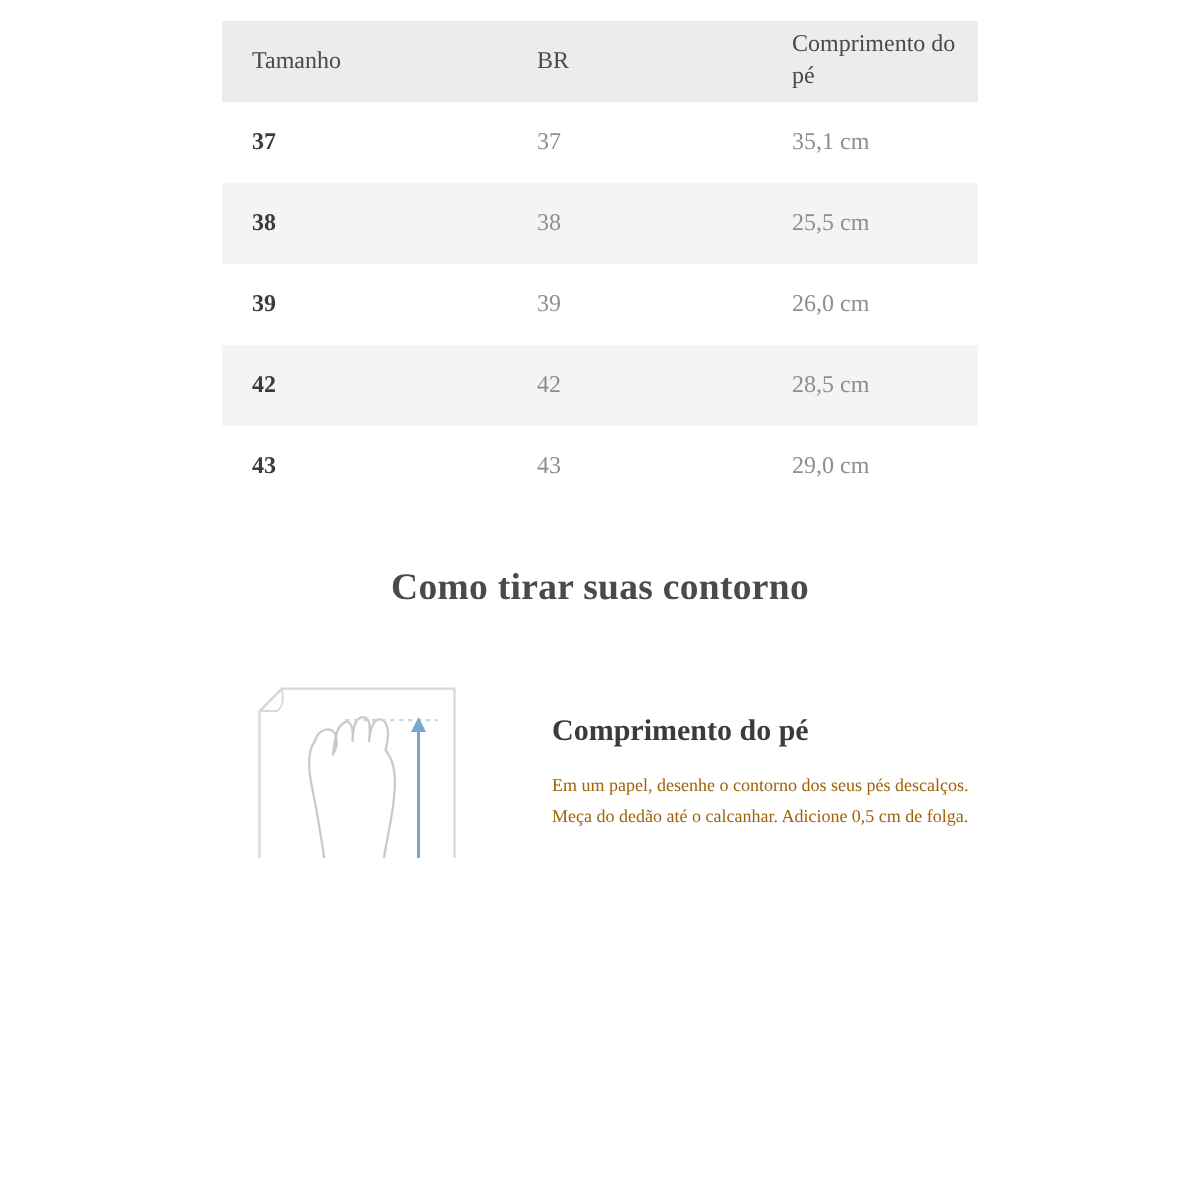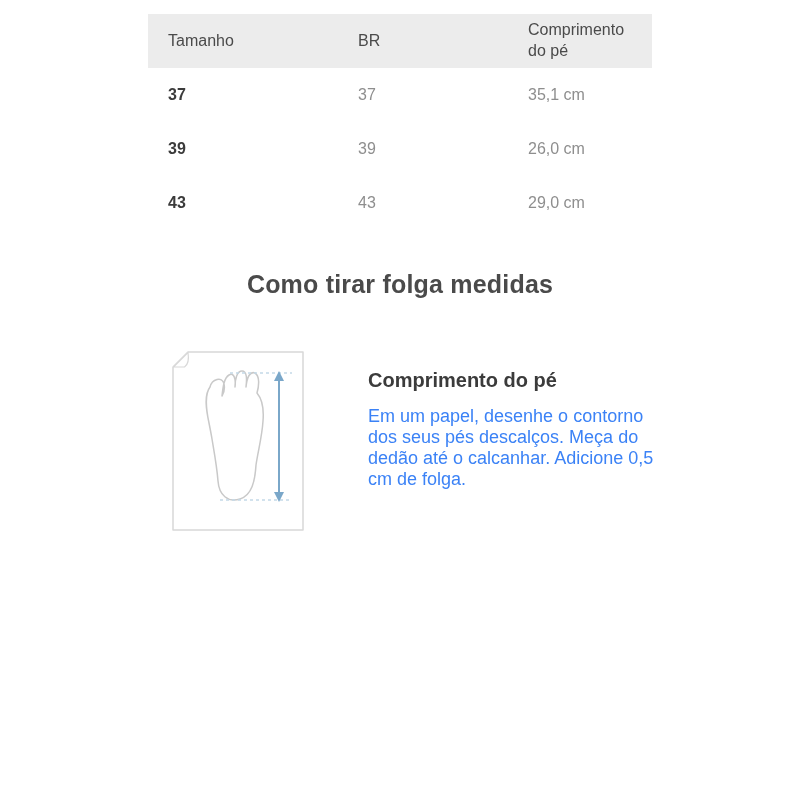--- a/index.html
+++ b/index.html
@@ -8,20 +8,21 @@
     padding: 0;
     width: 800px;
     height: 800px;
     background: #ffffff;
     font-family: "Liberation Sans", "DejaVu Sans", sans-serif;
   }
   .page {
     width: 800px;
     height: 572px;
     overflow: hidden;
+    font-family: Liberation Serif, serif;
   }
 
   
   table.size-table {
     width: 504px;
     margin: 14px auto 0 auto;
     border-collapse: collapse;
     table-layout: fixed;
   }
   .size-table th, .size-table td {
@@ -79,23 +80,23 @@
     padding-top: 26px;
   }
   .measure-heading {
     margin: 0 0 14px 0;
     font-size: 20px;
     font-weight: 700;
     color: #3b3b3b;
   }
   .measure-desc {
     margin: 0;
-    font-size: 18px;
+    font-size: 12px;
     line-height: 21px;
-    color: #3b82f6;
+    color: #a16207;
   }
 </style>
 </head>
 <body>
 
 <div class="page">
 
   <table class="size-table">
     <colgroup>
       <col style="width:190px">
@@ -108,34 +109,44 @@
         <th>BR</th>
         <th>Comprimento do pé</th>
       </tr>
     </thead>
     <tbody>
       <tr>
         <td class="size-cell">37</td>
         <td class="val-cell">37</td>
         <td class="val-cell">35,1 cm</td>
       </tr>
+      <tr class="striped">
+        <td class="size-cell">38</td>
+        <td class="val-cell">38</td>
+        <td class="val-cell">25,5 cm</td>
+      </tr>
       <tr>
         <td class="size-cell">39</td>
         <td class="val-cell">39</td>
         <td class="val-cell">26,0 cm</td>
+      </tr>
+      <tr class="striped">
+        <td class="size-cell">42</td>
+        <td class="val-cell">42</td>
+        <td class="val-cell">28,5 cm</td>
       </tr>
       <tr>
         <td class="size-cell">43</td>
         <td class="val-cell">43</td>
         <td class="val-cell">29,0 cm</td>
       </tr>
     </tbody>
   </table>
 
-  <h2 class="section-title">Como tirar folga medidas</h2>
+  <h2 class="section-title">Como tirar suas contorno</h2>
 
   <div class="measure-section">
 
     <div class="illustration">
       <svg width="152" height="196" viewBox="0 0 152 196" aria-hidden="true">
 
         <path d="M 24 9 L 139 9 L 139 187 L 9 187 L 9 24 Z" fill="#ffffff" stroke="#d8d8d8" stroke-width="1.5" stroke-linejoin="round"></path>
         <path d="M 9.5 24 L 24 9.5 C 25 16 25 21 20.5 24 Z" fill="#ffffff" stroke="#d8d8d8" stroke-width="1.2" stroke-linejoin="round"></path>
 
         <path d="M 45 80

